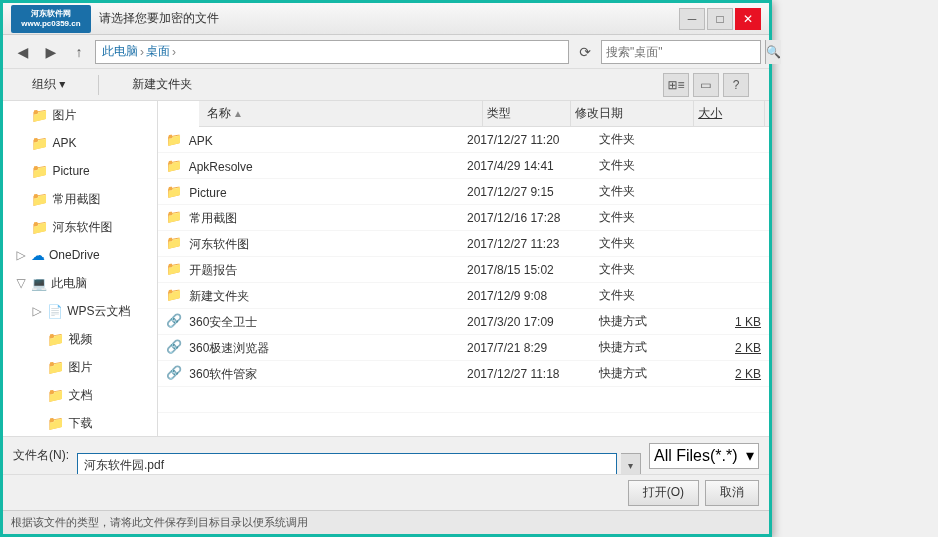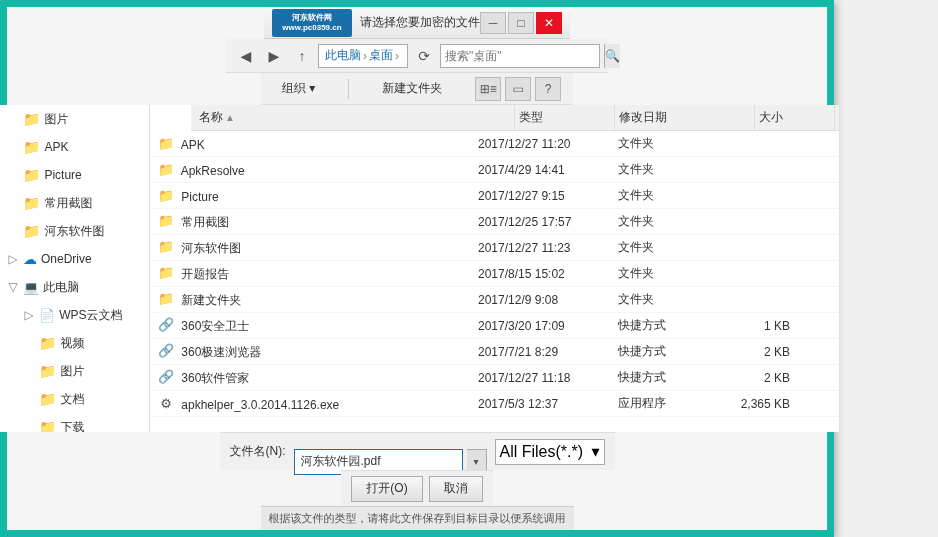--- a/index.html
+++ b/index.html
@@ -1,26 +1,25 @@
 <!DOCTYPE html>
 <html><head>
   <meta charset="utf-8">
   <style>
     * { box-sizing: border-box; margin: 0; padding: 0; }
     body { font-family: 'Microsoft YaHei', SimSun, sans-serif; font-size: 12px; background: #f0f0f0; width: 938px; height: 537px; overflow: hidden; }
 
     .dialog-window {
-      width: 834px;
+      width: 772px;
       height: 537px;
       background: #f5f5f5;
-      border: 7px solid #14b8a6;
+      border: 3px solid #14b8a6;
       display: flex;
       flex-direction: column;
       box-shadow: 2px 2px 8px rgba(0,0,0,0.3);
-      align-items: center;
     }
 
     
     .title-bar {
       background: linear-gradient(to bottom, #f8f8f8, #e8e8e8);
       height: 32px;
       display: flex;
       align-items: center;
       padding: 0 8px;
       border-bottom: 1px solid #ccc;
@@ -129,21 +128,21 @@
       color: #555;
       font-size: 12px;
     }
 
     
     .toolbar {
       height: 32px;
       background: #f0f0f0;
       display: flex;
       align-items: center;
-      padding: 0 12px;
+      padding: 0 20px;
       gap: 24px;
       border-bottom: 1px solid #ddd;
       flex-shrink: 0;
     }
     .toolbar-btn {
       height: 24px;
       padding: 0 8px;
       background: transparent;
       border: 1px solid transparent;
       cursor: pointer;
@@ -219,21 +218,21 @@
       height: 100%;
       display: flex;
       align-items: center;
       cursor: pointer;
       border-right: 1px solid #ddd;
       user-select: none;
     }
     .col-name { width: 320px; }
     .col-date { width: 140px; }
     .col-type { width: 100px; }
-    .col-size { width: 80px; }
+    .col-size { width: 80px; text-decoration: underline; }
     .col-sort-indicator { margin-left: 2px; font-size: 10px; color: #888; }
 
     .file-list-body {
       flex: 1;
       overflow-y: auto;
     }
     .file-row {
       display: flex;
       align-items: center;
       height: 26px;
@@ -519,21 +518,21 @@
       </div>
       <div class="file-cell col-date">2017/12/27 9:15</div>
       <div class="file-cell col-type">文件夹</div>
       <div class="file-cell col-size" style="text-align:right;"></div>
     </div>
           <div class="file-row">
       <div class="file-cell col-name">
         <span class="file-icon" style="color:#ffc107">📁</span>
         <span>常用截图</span>
       </div>
-      <div class="file-cell col-date">2017/12/25 17:57</div>
+      <div class="file-cell col-date">2017/12/16 17:28</div>
       <div class="file-cell col-type">文件夹</div>
       <div class="file-cell col-size" style="text-align:right;"></div>
     </div>
           <div class="file-row">
       <div class="file-cell col-name">
         <span class="file-icon" style="color:#e53935">📁</span>
         <span>河东软件图</span>
       </div>
       <div class="file-cell col-date">2017/12/27 11:23</div>
       <div class="file-cell col-type">文件夹</div>
@@ -576,29 +575,20 @@
       <div class="file-cell col-size" style="text-align:right;">2 KB</div>
     </div>
           <div class="file-row">
       <div class="file-cell col-name">
         <span class="file-icon" style="color:#1a6fa8">🔗</span>
         <span>360软件管家</span>
       </div>
       <div class="file-cell col-date">2017/12/27 11:18</div>
       <div class="file-cell col-type">快捷方式</div>
       <div class="file-cell col-size" style="text-align:right;">2 KB</div>
-    </div>
-          <div class="file-row">
-      <div class="file-cell col-name">
-        <span class="file-icon" style="color:#555">⚙</span>
-        <span>apkhelper_3.0.2014.1126.exe</span>
-      </div>
-      <div class="file-cell col-date">2017/5/3 12:37</div>
-      <div class="file-cell col-type">应用程序</div>
-      <div class="file-cell col-size" style="text-align:right;">2,365 KB</div>
     </div>
           <div class="file-row">
       
       
       
       
     </div>
         </div>
     </div>
   </div>

